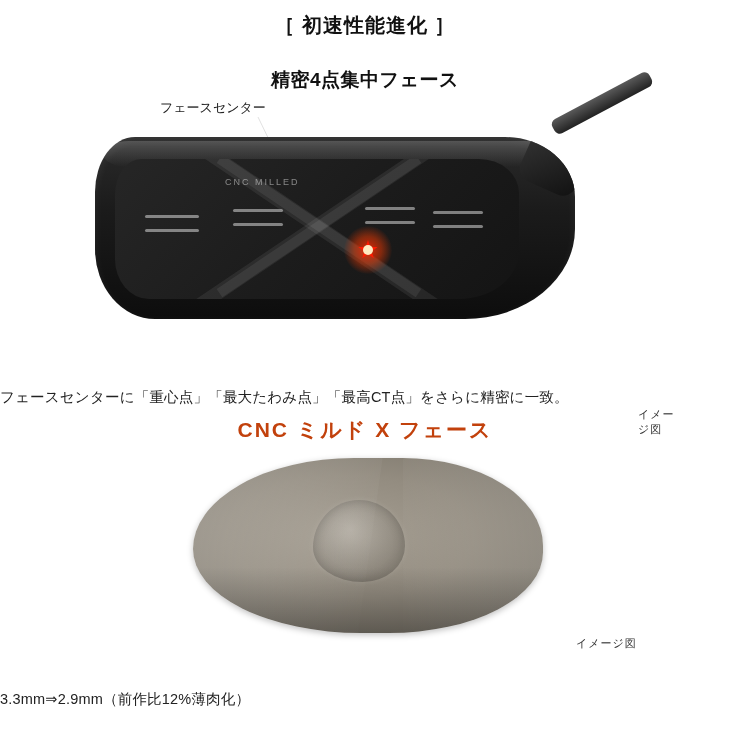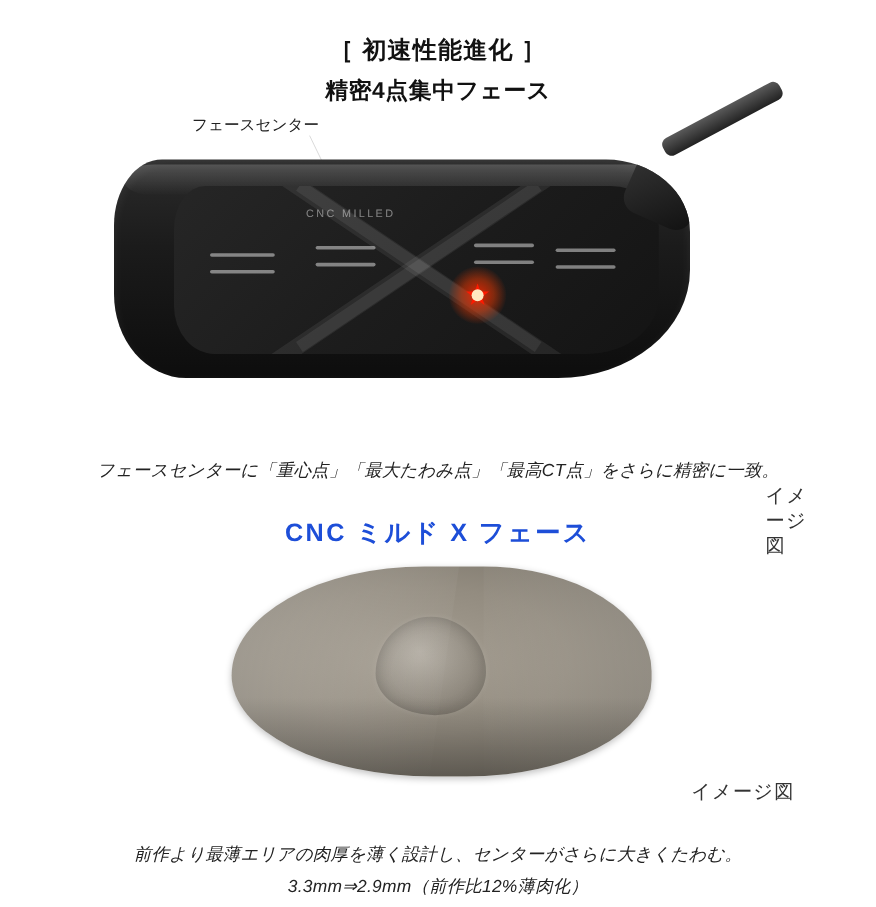--- a/index.html
+++ b/index.html
@@ -21,38 +21,38 @@
     height: 756px;
     position: relative;
   }
 
   
   .title-main {
     text-align: center;
     font-size: 20px;
     font-weight: bold;
     letter-spacing: 1px;
-    padding-top: 28px;
+    padding-top: 12px;
     color: #111;
   }
   .title-sub {
     text-align: center;
     font-size: 19px;
     font-weight: bold;
     letter-spacing: 0.5px;
-    margin-top: 8px;
+    margin-top: 28px;
     color: #111;
   }
   .title-sub2 {
     text-align: center;
     font-size: 21px;
     font-weight: bold;
     letter-spacing: 2px;
-    margin-top: 24px;
-    color: #1d4ed8;
+    margin-top: 6px;
+    color: #c2410c;
   }
 
   
   .head-area {
     position: relative;
     width: 686px;
     height: 240px;
     margin-top: 4px;
   }
 
@@ -89,21 +89,21 @@
     position: absolute;
     left: 8px; top: 4px;
     width: 96%;
     height: 26px;
     background: linear-gradient(180deg,rgba(255,255,255,0.18),rgba(255,255,255,0));
     border-radius: 40px 60px 40px 40px / 20px 20px 20px 20px;
   }
   
   .face-plate {
     position: absolute;
-    left: 50px;
+    left: 20px;
     top: 22px;
     width: 404px;
     height: 140px;
     background: linear-gradient(135deg,#262626 0%, #1c1c1c 50%, #141414 100%);
     border-radius: 26px 40px 60px 34px / 36px 34px 48px 40px;
     overflow: hidden;
   }
   
   .x-line {
     position: absolute;
@@ -185,33 +185,32 @@
     font-size: 12.5px;
     color: #ffffff;
     background: transparent;
     white-space: nowrap;
     margin-top: 40px;
   }
 
   
   .img-note {
     position: absolute;
-    font-size: 16px;
+    font-size: 11px;
     color: #333;
     letter-spacing: 1px;
   }
 
   
   .para {
-    text-align: center;
+    text-align: left;
     font-size: 14.5px;
     line-height: 1.75;
     color: #222;
     letter-spacing: 0.2px;
-    font-style: italic;
   }
 
   
   .face-area {
     position: relative;
     width: 730px;
     height: 215px;
     margin-top: 6px;
   }
   .face-photo {
@@ -335,17 +334,16 @@
     <div class="face-photo">
       <div class="sheen"></div>
       <div class="sheen2"></div>
       <div class="bulge"></div>
       <div class="shadow-bottom"></div>
     </div>
     <div class="img-note" style="left:576px; top:186px;">イメージ図</div>
   </div>
 
   <div style="margin-top:22px;">
-    <div class="para">前作より最薄エリアの肉厚を薄く設計し、センターがさらに大きくたわむ。</div>
     <div class="para">3.3mm⇒2.9mm（前作比12%薄肉化）</div>
   </div>
 
 </div>
 
 </body></html>

